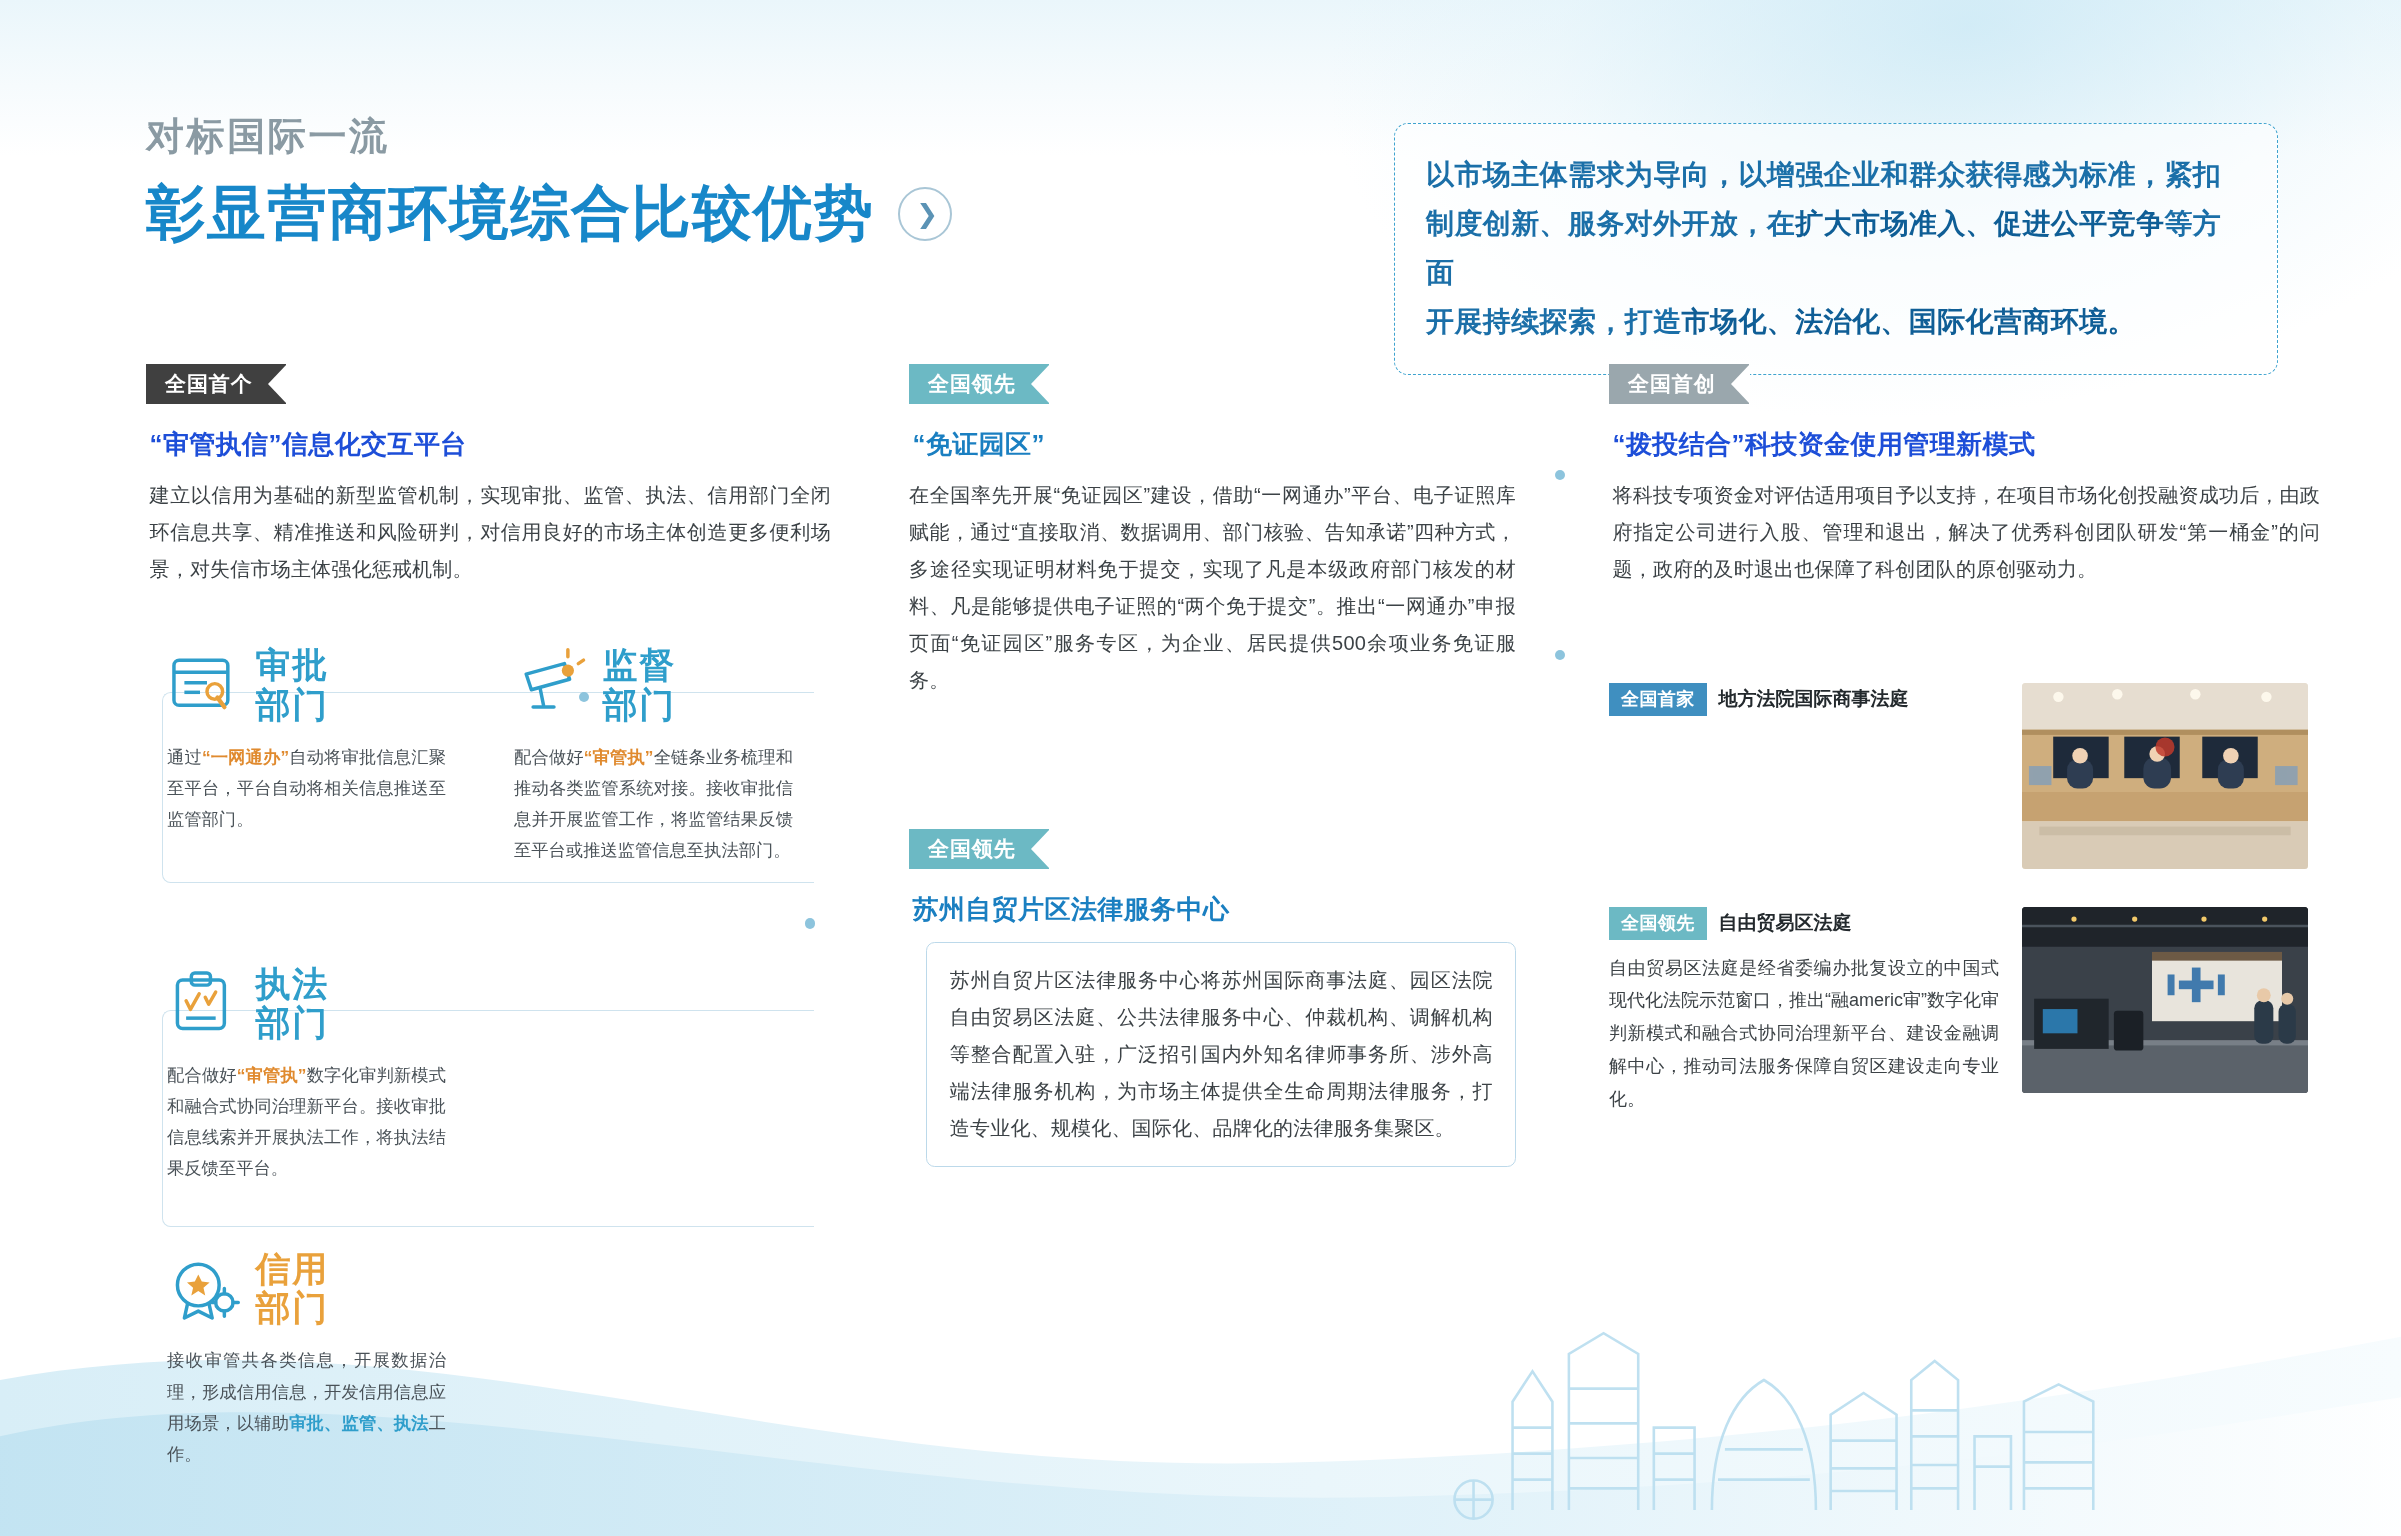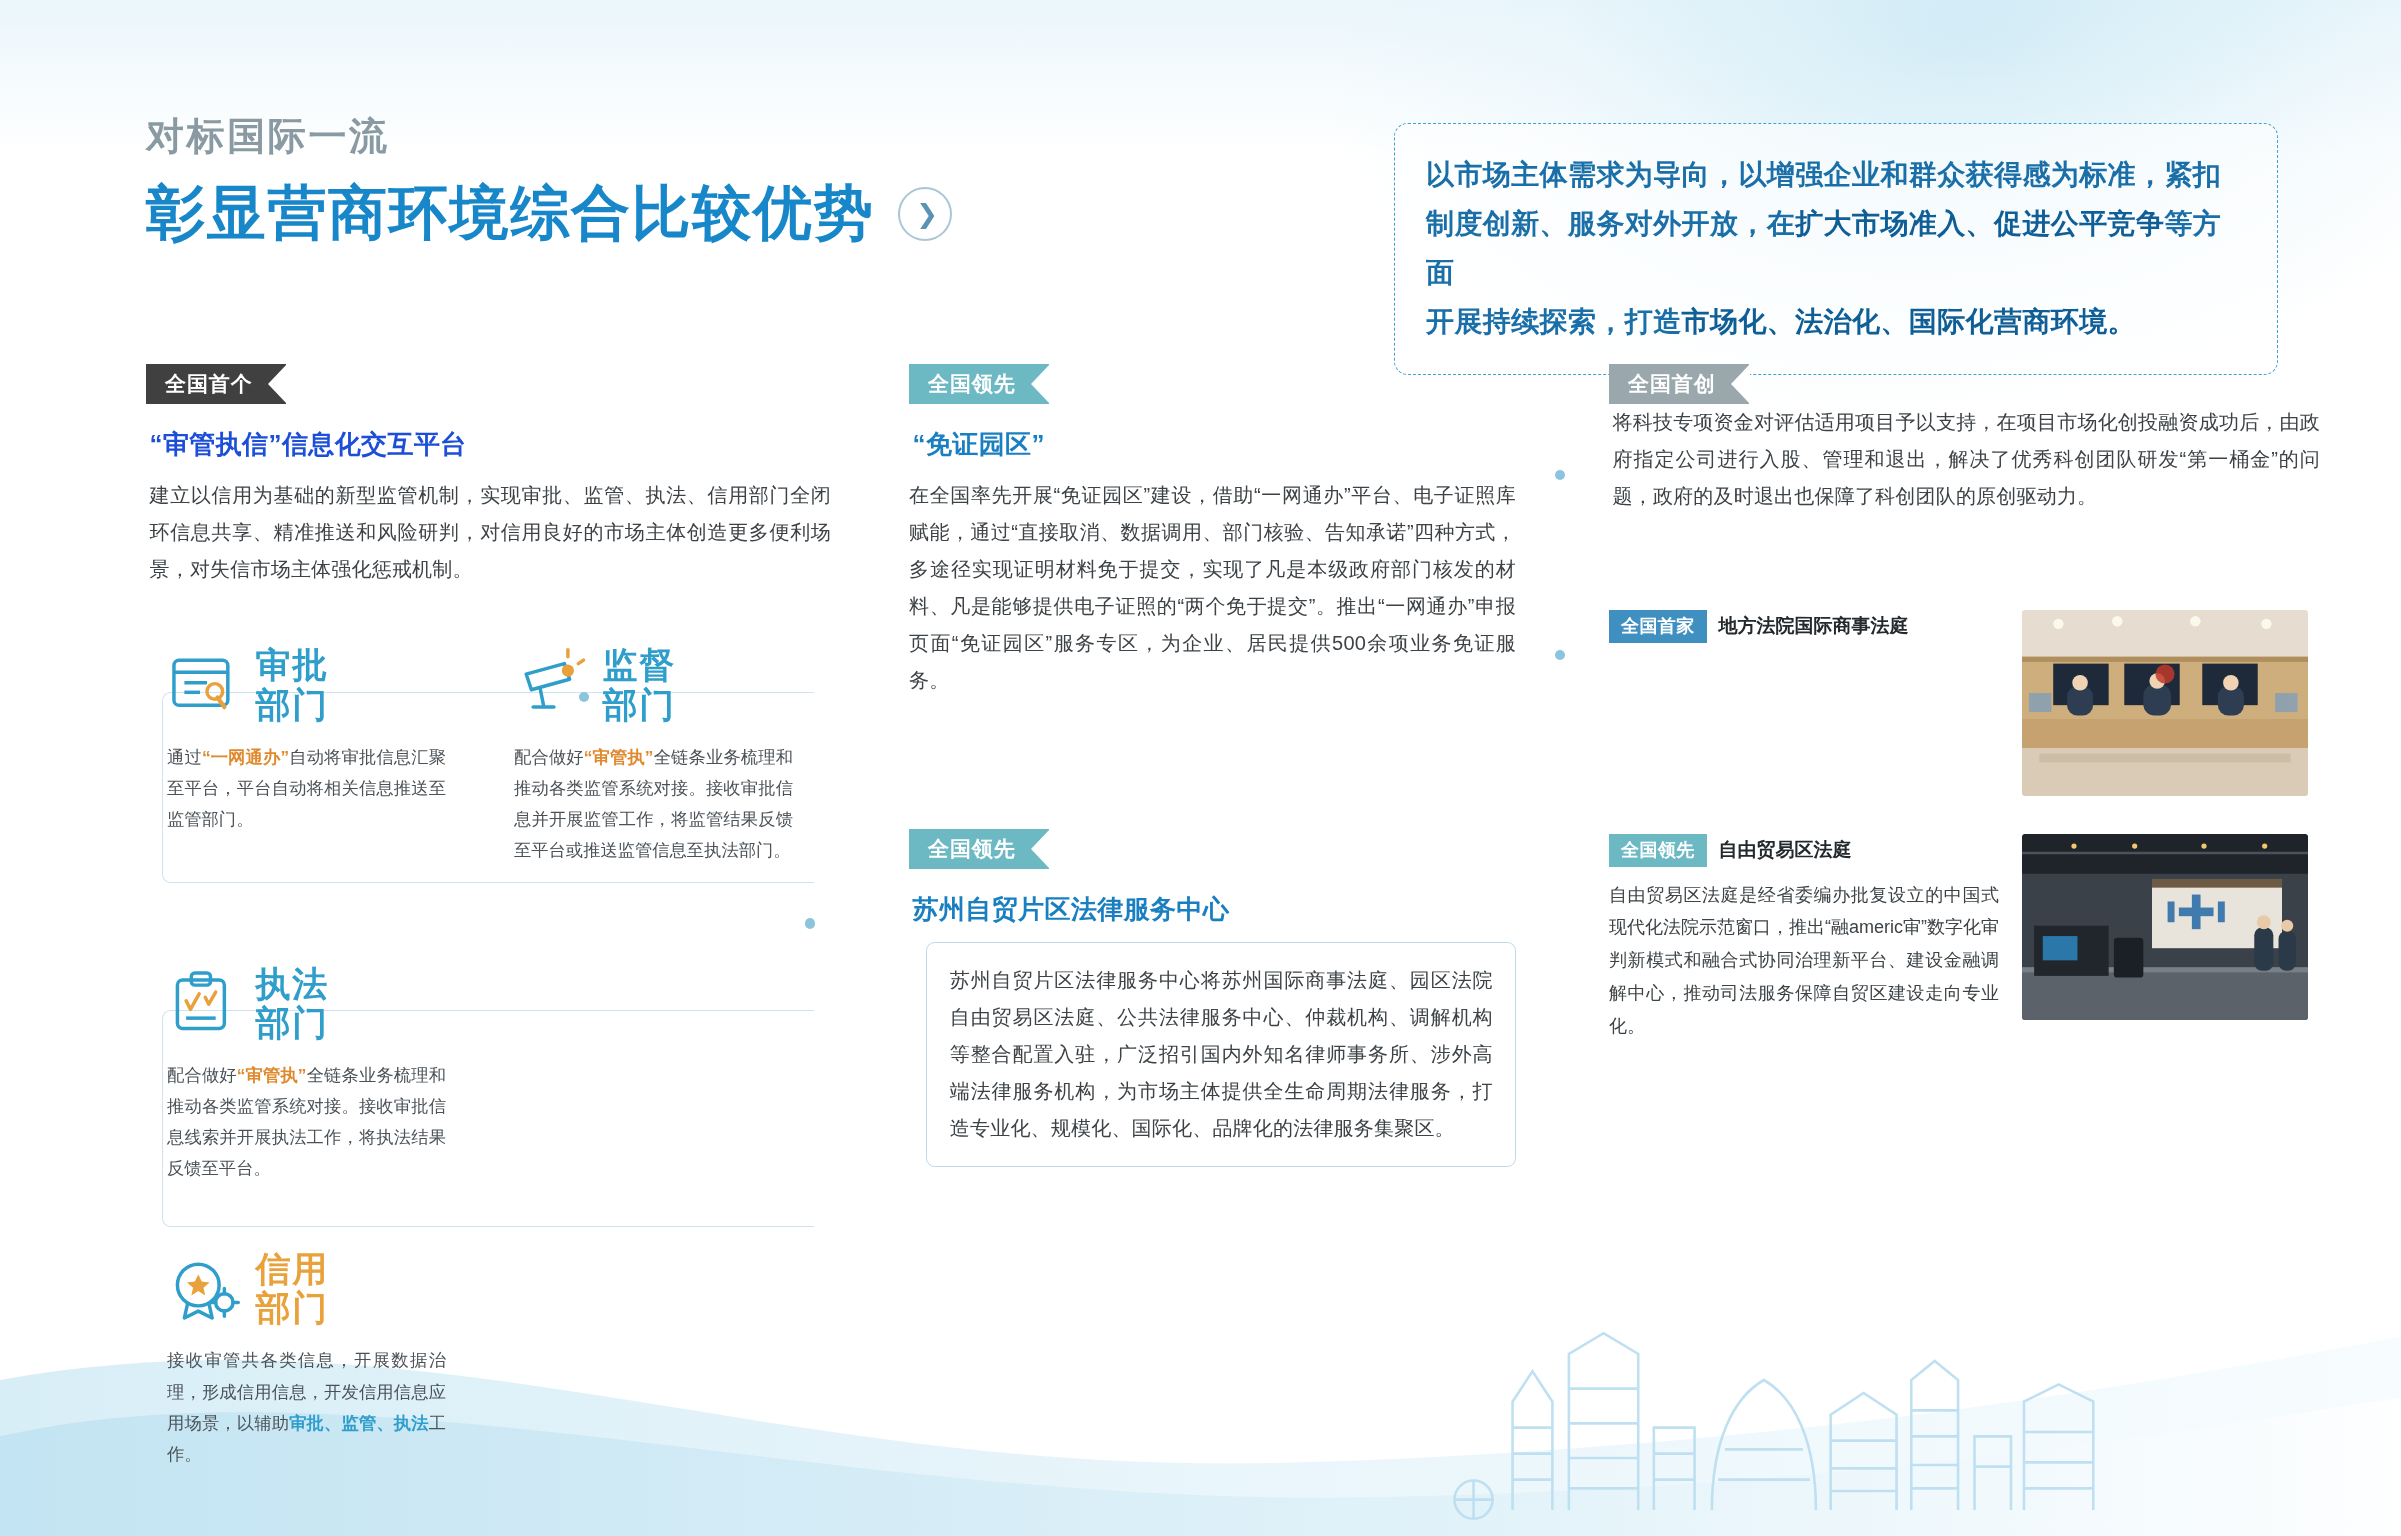--- a/index.html
+++ b/index.html
@@ -252,21 +252,21 @@
                 <path d="M22,40 l5,10 l10,-18 M44,36 l4,8 l8,-14" stroke="#e9a13b" stroke-width="4" fill="none" stroke-linecap="round" stroke-linejoin="round"></path>
                 <line x1="22" y1="60" x2="56" y2="60" stroke="#2f9ecb" stroke-width="4"></line>
               </svg>
             </div>
             <div class="dept-name">
               <span>执法</span><br>
               <span>部门</span>
             </div>
           </div>
           <div class="dept-note">
-            <span>配合做好</span><span class="hl">“审管执”</span><span>全链条业务梳理和推动各类监管系统对接。接收审批信息线索并开展执法工作，将执法结果反馈至平台。</span>
+            <span>配合做好</span><span class="hl">“审管执”</span><span>数字化审判新模式和融合式协同治理新平台。接收审批信息线索并开展执法工作，将执法结果反馈至平台。</span>
           </div>
         </div>
 
         <div class="dept-cell dept-block">
           <div class="dept-head">
             <div class="dept-icon">
               <svg viewBox="0 0 84 84">
                 <circle cx="36" cy="38" r="24" fill="none" stroke="#2f9ecb" stroke-width="4"></circle>
                 <path d="M36,26 l4,8 l9,1 l-7,6 l2,9 l-8,-5 l-8,5 l2,-9 l-7,-6 l9,-1 Z" fill="#e9a13b"></path>
                 <path d="M24,58 l-4,18 l16,-8 l16,8 l-4,-18" fill="none" stroke="#2f9ecb" stroke-width="4" stroke-linejoin="round"></path>
@@ -297,20 +297,21 @@
 
   <div class="tag teal">全国领先</div>
   <div class="sec-title blue">苏州自贸片区法律服务中心</div>
   <div class="boxed-para" style="margin-left:17.3px; width:590px;">
     <div class="para">苏州自贸片区法律服务中心将苏州国际商事法庭、园区法院自由贸易区法庭、公共法律服务中心、仲裁机构、调解机构等整合配置入驻，广泛招引国内外知名律师事务所、涉外高端法律服务机构，为市场主体提供全生命周期法律服务，打造专业化、规模化、国际化、品牌化的法律服务集聚区。</div>
   </div>
 </div>
 
 <div class="col col-3">
   <div class="tag gray">全国首创</div>
+  <div class="sec-title">“拨投结合”科技资金使用管理新模式</div>
   <div class="para">将科技专项资金对评估适用项目予以支持，在项目市场化创投融资成功后，由政府指定公司进行入股、管理和退出，解决了优秀科创团队研发“第一桶金”的问题，政府的及时退出也保障了科创团队的原创驱动力。</div>
 
   
   <div class="card-row" style="margin-top:95px;">
     <div class="card-text">
       <div class="card-label">
         <span class="pill">全国首家</span>
         <span class="pill-sub">地方法院国际商事法庭</span>
       </div>
     </div>

